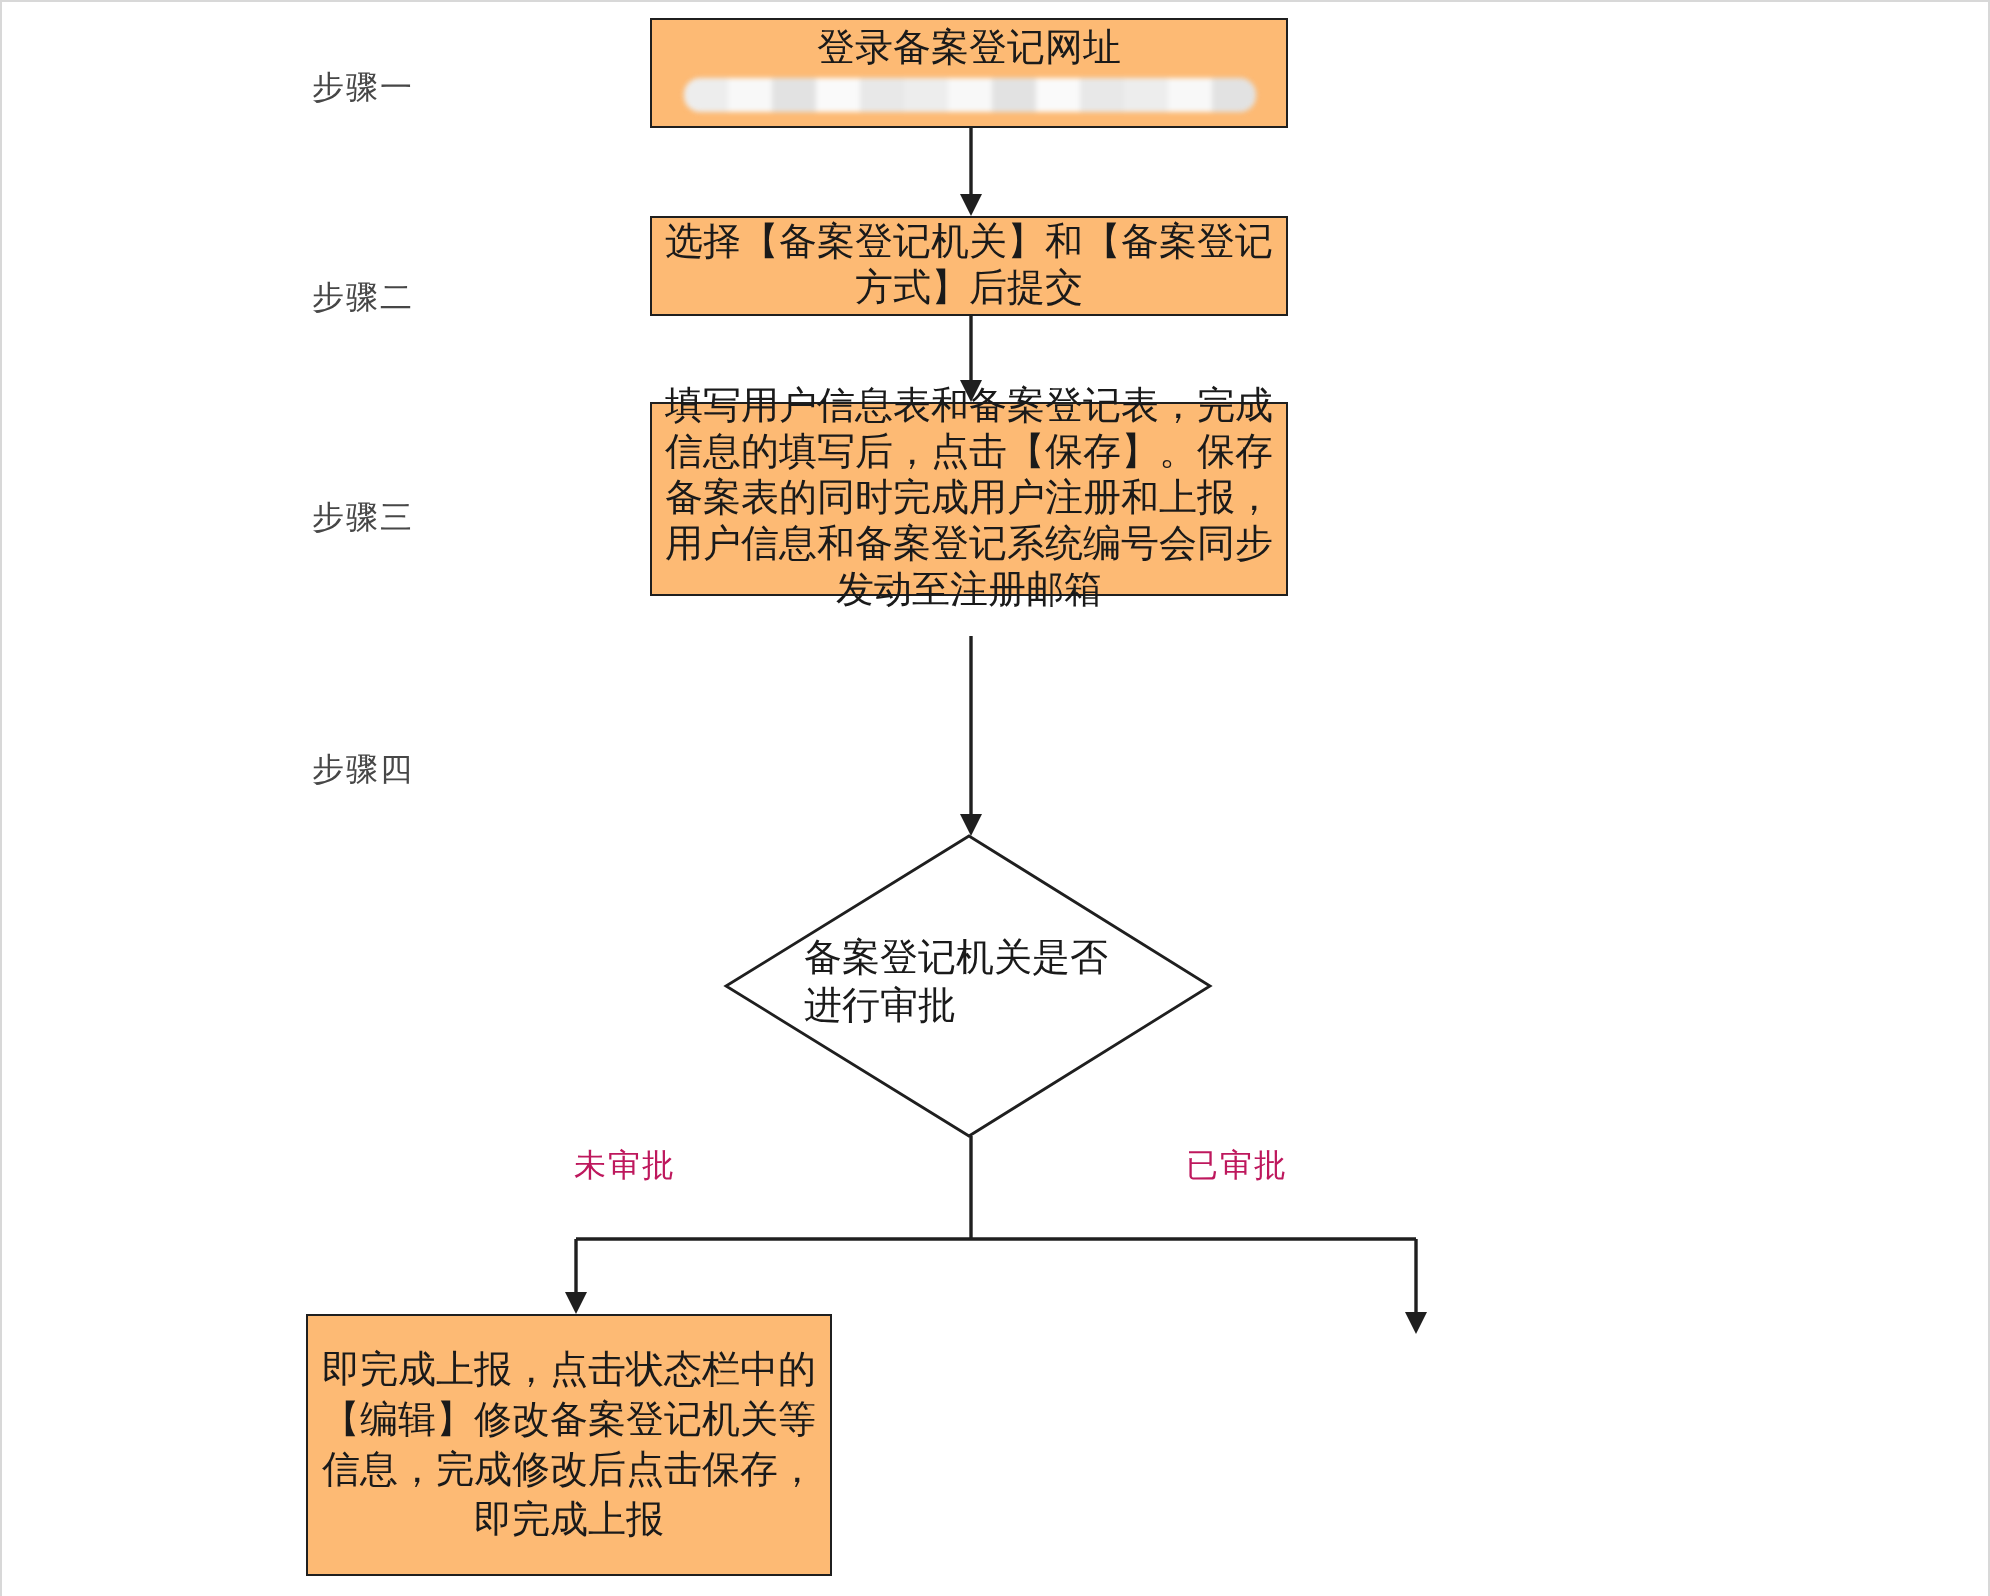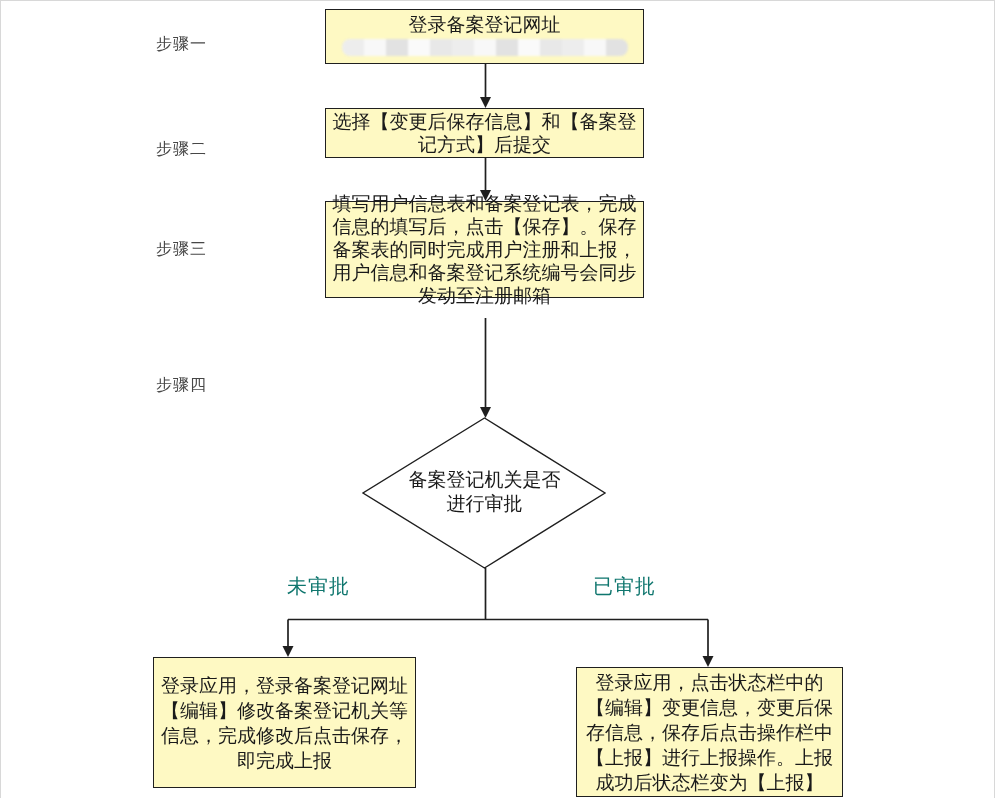--- a/index.html
+++ b/index.html
@@ -11,21 +11,21 @@
     border-top:1px solid #d8d8d8;
     border-right:1px solid #d8d8d8;
     box-sizing:border-box;
     overflow:hidden;
     font-family:"DejaVu Serif","Liberation Serif",serif;
     color:#1a1a1a;
   }
   svg.connectors{position:absolute;left:0;top:0;width:995px;height:798px;}
   .pbox{
     position:absolute;
-    background:#fef9c3;
+    background:#fdba74;
     border:1.5px solid #1f1f1f;
     box-sizing:border-box;
     display:flex;flex-direction:column;align-items:center;justify-content:center;
     text-align:center;
     font-size:19px;line-height:23px;
     padding:0 4px;
   }
   .box1{left:324px;top:8px;width:319px;height:55px;justify-content:flex-start;padding-top:3px;}
   .box2{left:324px;top:107px;width:319px;height:50px;}
   .box3{left:324px;top:200px;width:319px;height:97px;}
@@ -35,28 +35,28 @@
     margin-top:3px;
     width:286px;height:17px;border-radius:8px;
     background:repeating-linear-gradient(90deg,
       #ededed 0 22px,#f8f8f8 22px 44px,#e2e2e2 44px 66px,#fafafa 66px 88px,#e8e8e8 88px 110px);
     filter:blur(1.2px);
   }
   .step-label{
     position:absolute;left:155px;
     font-size:16px;color:#474747;letter-spacing:1px;font-family:Liberation Serif, serif;
   }
-  .step1{top:33px;}.step2{top:138px;}.step3{top:238px;}.step4{top:374px;}
+  .step1{top:33px;}.step2{top:138px;}.step3{top:248px;}.step4{top:374px;}
   .diamond-text{
     position:absolute;left:401px;top:466px;width:165px;
-    text-align:center;font-size:19px;line-height:24px;color:#1a1a1a;
+    text-align:left;font-size:19px;line-height:24px;color:#1a1a1a;
   }
   .branch-label{
     position:absolute;top:572px;
-    font-size:20px;color:#0f766e;letter-spacing:1px;
+    font-size:16px;color:#be185d;letter-spacing:1px;
   }
   .branch-left{left:286px;}
   .branch-right{left:592px;font-family:Liberation Serif, serif;}
 </style>
 </head>
 <body>
 
 <div class="page">
 
   <svg class="connectors" viewBox="0 0 995 798" xmlns="http://www.w3.org/2000/svg">
@@ -87,33 +87,30 @@
   <div class="step-label step2">步骤二</div>
   <div class="step-label step3">步骤三</div>
   <div class="step-label step4">步骤四</div>
 
   <div class="pbox box1">
     <div>登录备案登记网址</div>
     <div class="redacted-url"></div>
   </div>
 
   <div class="pbox box2">
-    <div>选择【变更后保存信息】和【备案登记方式】后提交</div>
+    <div>选择【备案登记机关】和【备案登记方式】后提交</div>
   </div>
 
   <div class="pbox box3">
     <div>填写用户信息表和备案登记表，完成信息的填写后，点击【保存】。保存备案表的同时完成用户注册和上报，用户信息和备案登记系统编号会同步发动至注册邮箱</div>
   </div>
 
   <div class="diamond-text">备案登记机关是否进行审批</div>
 
   <div class="branch-label branch-left">未审批</div>
   <div class="branch-label branch-right">已审批</div>
 
   <div class="pbox boxL">
-    <div>登录应用，登录备案登记网址【编辑】修改备案登记机关等信息，完成修改后点击保存，即完成上报</div>
+    <div>即完成上报，点击状态栏中的【编辑】修改备案登记机关等信息，完成修改后点击保存，即完成上报</div>
   </div>
 
-  <div class="pbox boxR">
-    <div>登录应用，点击状态栏中的【编辑】变更信息，变更后保存信息，保存后点击操作栏中【上报】进行上报操作。上报成功后状态栏变为【上报】</div>
-  </div>
 
 </div>
 
 </body></html>

